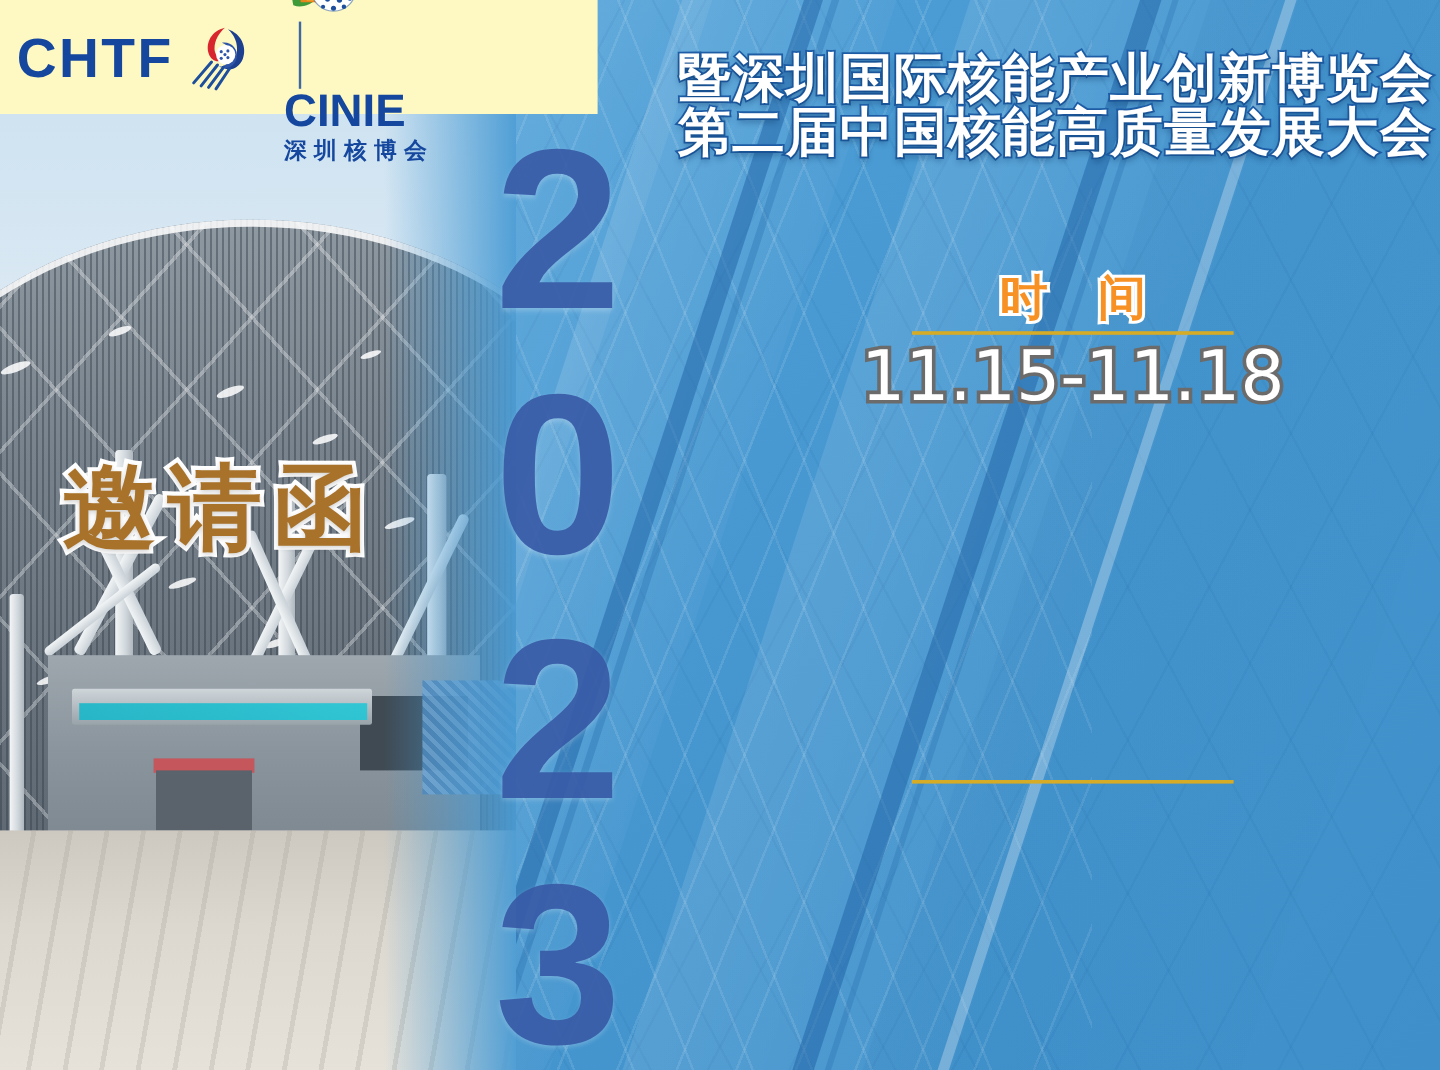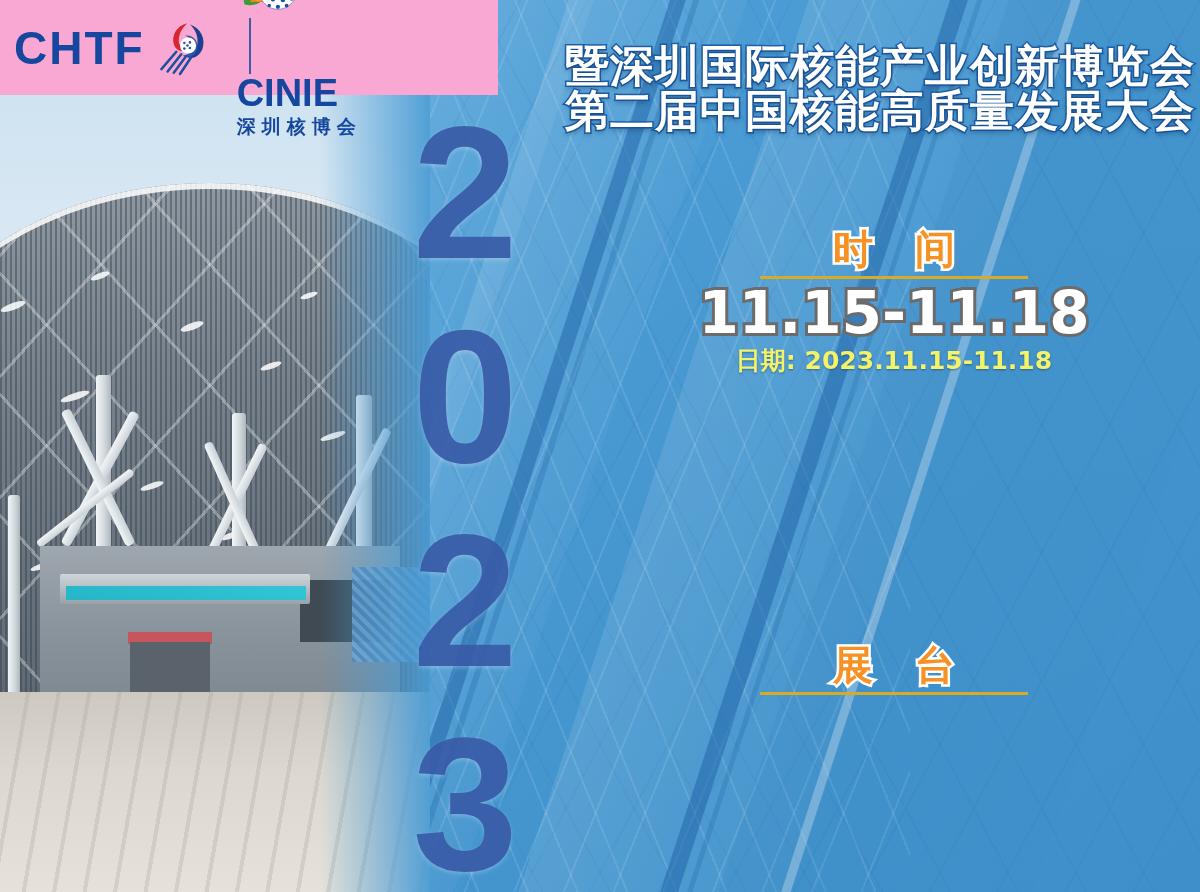--- a/index.html
+++ b/index.html
@@ -98,21 +98,21 @@
     background:repeating-linear-gradient(45deg,#4f82b5 0 4px,#7ea9d2 4px 8px);opacity:.85;}
 
   
   .photo-fade{
     position:absolute;right:0;top:0;width:110px;height:100%;
     background:linear-gradient(90deg,rgba(73,155,212,0),rgba(73,155,212,.95));
   }
 
   
   .logo-strip{
-    position:absolute;left:0;top:0;width:498px;height:95px;background:#f9a8d4;
+    position:absolute;left:0;top:0;width:498px;height:95px;background:#fef9c3;
     display:flex;align-items:center;
   }
   .chtf{display:flex;align-items:center;margin-left:14px;}
   .chtf-text{
     font-family:"Liberation Sans",sans-serif;font-weight:700;font-size:46px;
     letter-spacing:2px;color:#15479e;line-height:1;
   }
   .chtf-mark{width:66px;height:62px;margin-left:2px;}
   .cinie{display:flex;margin-left:24px;flex-direction:column;}
   .cinie-mark{width:62px;height:62px;}
@@ -169,21 +169,21 @@
     color:#f89124;
     -webkit-text-stroke:5px #ffffff;
     paint-order:stroke fill;
     margin-left:14px;
   }
   .rule{
     width:268px;height:3px;background:#d6ab26;margin:6px auto 4px auto;
   }
   .info .big{
     font-family:"DejaVu Sans","Liberation Sans",sans-serif;
-    font-weight:700;font-size:58px;line-height:1.05;letter-spacing:1px;
+    font-weight:400;font-size:58px;line-height:1.05;letter-spacing:1px;
     color:#ffffff;
     -webkit-text-stroke:6px #6b6b6b;
     paint-order:stroke fill;
   }
   .info .big.lat{letter-spacing:0px;}
   .info .sub{
     font-family:"DejaVu Sans","Liberation Sans",sans-serif;
     font-weight:700;font-size:25px;line-height:1.2;letter-spacing:0px;
     color:#f3f36a;margin-top:2px;
     text-shadow:0 1px 2px rgba(20,60,100,.55);
@@ -318,27 +318,26 @@
     <div>第二届中国核能高质量发展大会</div>
   </div>
 
   <div class="year">
     <span>2</span>
     <span>0</span>
     <span>2</span>
     <span>3</span>
   </div>
 
+  <div class="invite">邀请函</div>
 
   <div class="info" id="i-time">
     <div class="label">时 间</div>
     <div class="rule"></div>
     <div class="big lat">11.15-11.18</div>
-    <div class="sub">日期: 2023.11.15-11.18</div>
   </div>
 
 
   <div class="info" id="i-booth">
-    <div class="label">展 台</div>
     <div class="rule"></div>
   </div>
 
 </div>
 
 </body></html>

